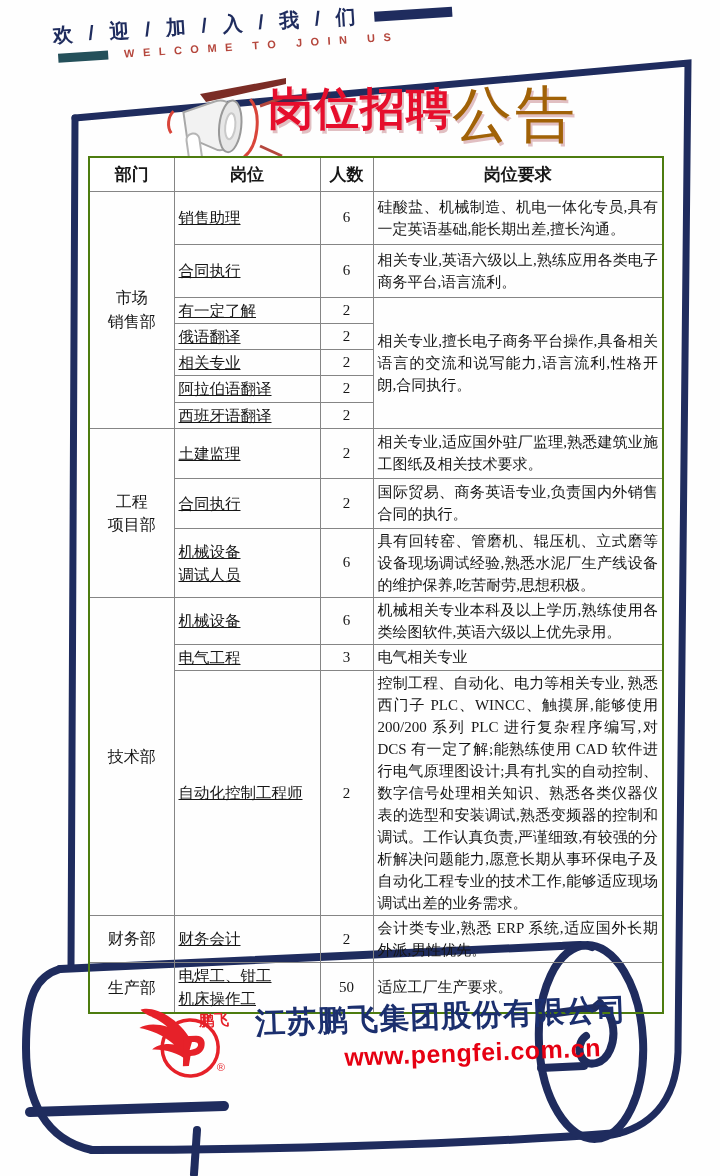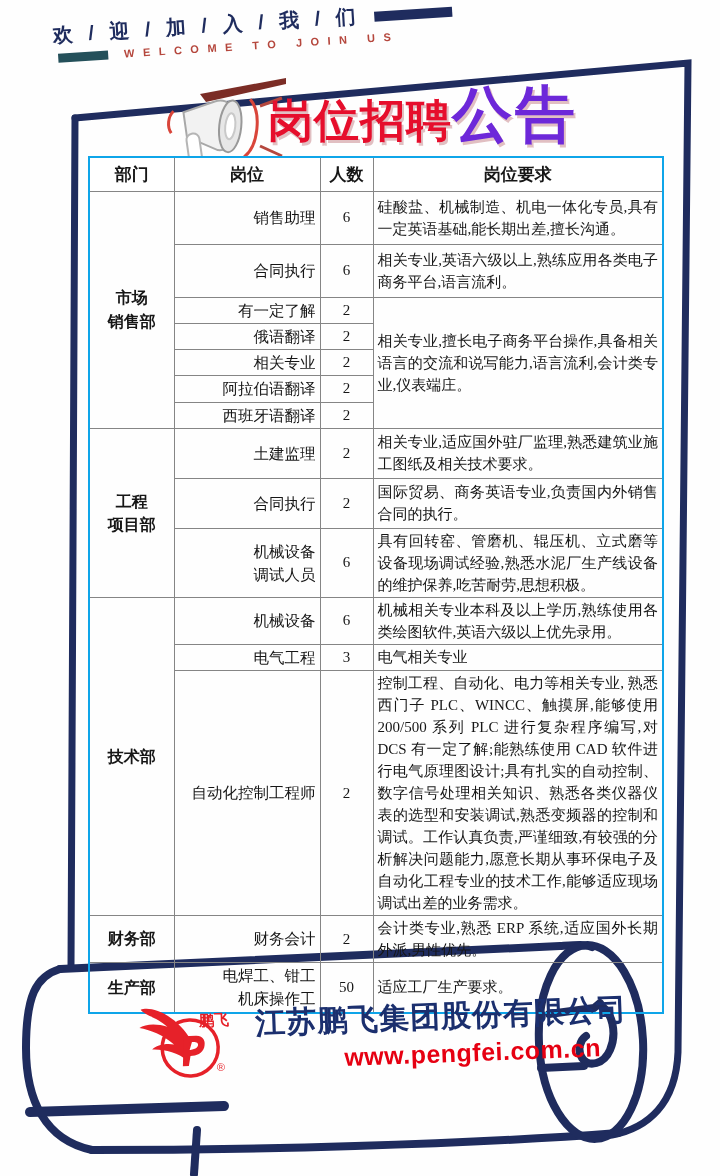--- a/index.html
+++ b/index.html
@@ -12,35 +12,35 @@
   .banner-cn{font-size:20px;font-weight:bold;color:#1f2c5e;letter-spacing:5px;white-space:nowrap;}
   .bar-navy{width:78px;height:10px;background:#1f2c5e;margin-top:2px;}
   .banner-row2{display:flex;align-items:center;gap:16px;margin-top:3px;margin-left:4px;}
   .bar-teal{width:50px;height:9px;background:#24505a;}
   .banner-en{font-size:11px;font-weight:bold;color:#b5473d;letter-spacing:8.5px;white-space:nowrap;}
 
   
   .frame{position:absolute;left:0;top:0;}
 
   
-  .title-block{position:absolute;left:268px;top:86px;display:flex;align-items:flex-end;white-space:nowrap;}
+  .title-block{position:absolute;left:268px;top:86px;display:flex;white-space:nowrap;}
   .title-p1{font-size:45px;font-weight:900;color:#e60e2c;letter-spacing:1px;
             text-shadow:2px 3px 0 rgba(150,30,40,.28);line-height:1;}
-  .title-p2{font-size:60px;font-weight:700;color:#6d28d9;letter-spacing:3px;
+  .title-p2{font-size:60px;font-weight:400;color:#a16207;letter-spacing:3px;
             text-shadow:2px 3px 0 rgba(150,30,40,.28);line-height:.95;}
   .megaphone{position:absolute;left:148px;top:76px;}
 
   
   table.jobs{position:absolute;left:88px;top:156px;width:574px;border-collapse:collapse;table-layout:fixed;
              font-family:"Liberation Serif",serif;color:#161616;}
   table.jobs td,table.jobs th{border:1px solid #858585;padding:1px 4px;vertical-align:middle;overflow:hidden;}
-  table.jobs{border:2px solid #0ea5e9;}
+  table.jobs{border:2px solid #4d7c0f;}
   th.hdr{font-size:17px;font-weight:bold;text-align:center;background:#fff;}
-  td.dept{font-size:16px;font-weight:bold;text-align:center;white-space:pre-line;line-height:1.45;}
-  td.pos{font-size:15.5px;text-align:right;white-space:pre-line;line-height:1.5;}
+  td.dept{font-size:16px;font-weight:normal;text-align:center;white-space:pre-line;line-height:1.45;}
+  td.pos{font-size:15.5px;text-align:left;white-space:pre-line;line-height:1.5;text-decoration:underline;}
   td.num{font-size:15px;text-align:center;}
   td.req{font-size:15px;line-height:22px;text-align:justify;padding:2px 8px;}
 
   
   .footer{position:absolute;left:138px;top:998px;display:flex;align-items:center;gap:14px;
           transform:rotate(-2.2deg);transform-origin:left center;}
   .footer-text{display:flex;flex-direction:column;}
   .company{font-size:30px;font-weight:bold;color:#1b2f6e;letter-spacing:1px;white-space:nowrap;}
   .website{font-size:25px;font-weight:bold;color:#e60012;letter-spacing:.5px;text-align:center;
            margin-top:2px;padding-left:60px;}
@@ -125,21 +125,21 @@
       <td class="req">硅酸盐、机械制造、机电一体化专员,具有一定英语基础,能长期出差,擅长沟通。</td>
     </tr>
     <tr style="height:53px">
       <td class="pos">合同执行</td>
       <td class="num">6</td>
       <td class="req">相关专业,英语六级以上,熟练应用各类电子商务平台,语言流利。</td>
     </tr>
     <tr style="height:25px">
       <td class="pos">有一定了解</td>
       <td class="num">2</td>
-      <td class="req" rowspan="5">相关专业,擅长电子商务平台操作,具备相关语言的交流和说写能力,语言流利,会计类专业,仪表端庄。</td>
+      <td class="req" rowspan="5">相关专业,擅长电子商务平台操作,具备相关语言的交流和说写能力,语言流利,性格开朗,合同执行。</td>
     </tr>
     <tr style="height:25px">
       <td class="pos">俄语翻译</td>
       <td class="num">2</td>
     </tr>
     <tr style="height:25px">
       <td class="pos">相关专业</td>
       <td class="num">2</td>
     </tr>
     <tr style="height:25px">
@@ -177,21 +177,21 @@
       <td class="req">机械相关专业本科及以上学历,熟练使用各类绘图软件,英语六级以上优先录用。</td>
     </tr>
     <tr style="height:22px">
       <td class="pos">电气工程</td>
       <td class="num">3</td>
       <td class="req">电气相关专业</td>
     </tr>
     <tr style="height:196px">
       <td class="pos">自动化控制工程师</td>
       <td class="num">2</td>
-      <td class="req">控制工程、自动化、电力等相关专业, 熟悉西门子 PLC、WINCC、触摸屏,能够使用 200/500 系列 PLC 进行复杂程序编写,对 DCS 有一定了解;能熟练使用 CAD 软件进行电气原理图设计;具有扎实的自动控制、数字信号处理相关知识、熟悉各类仪器仪表的选型和安装调试,熟悉变频器的控制和调试。工作认真负责,严谨细致,有较强的分析解决问题能力,愿意长期从事环保电子及自动化工程专业的技术工作,能够适应现场调试出差的业务需求。</td>
+      <td class="req">控制工程、自动化、电力等相关专业, 熟悉西门子 PLC、WINCC、触摸屏,能够使用 200/200 系列 PLC 进行复杂程序编写,对 DCS 有一定了解;能熟练使用 CAD 软件进行电气原理图设计;具有扎实的自动控制、数字信号处理相关知识、熟悉各类仪器仪表的选型和安装调试,熟悉变频器的控制和调试。工作认真负责,严谨细致,有较强的分析解决问题能力,愿意长期从事环保电子及自动化工程专业的技术工作,能够适应现场调试出差的业务需求。</td>
     </tr>
 
     <tr style="height:46px">
       <td class="dept">财务部</td>
       <td class="pos">财务会计</td>
       <td class="num">2</td>
       <td class="req">会计类专业,熟悉 ERP 系统,适应国外长期外派,男性优先。</td>
     </tr>
 
     <tr style="height:44px">

